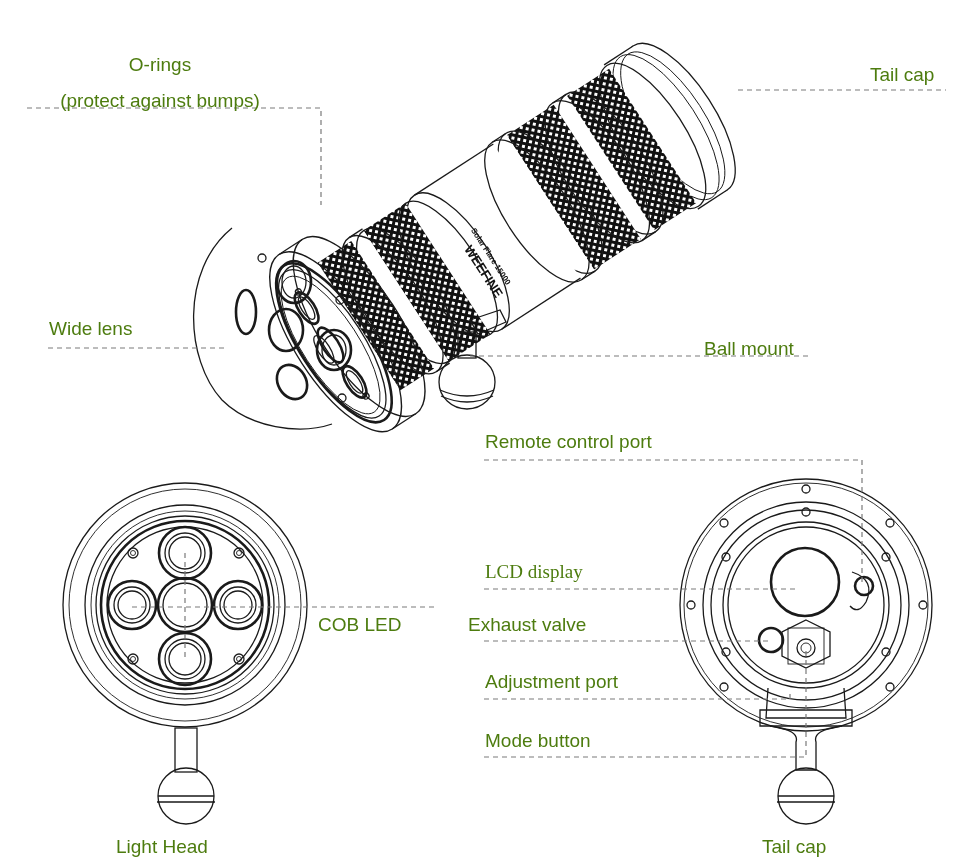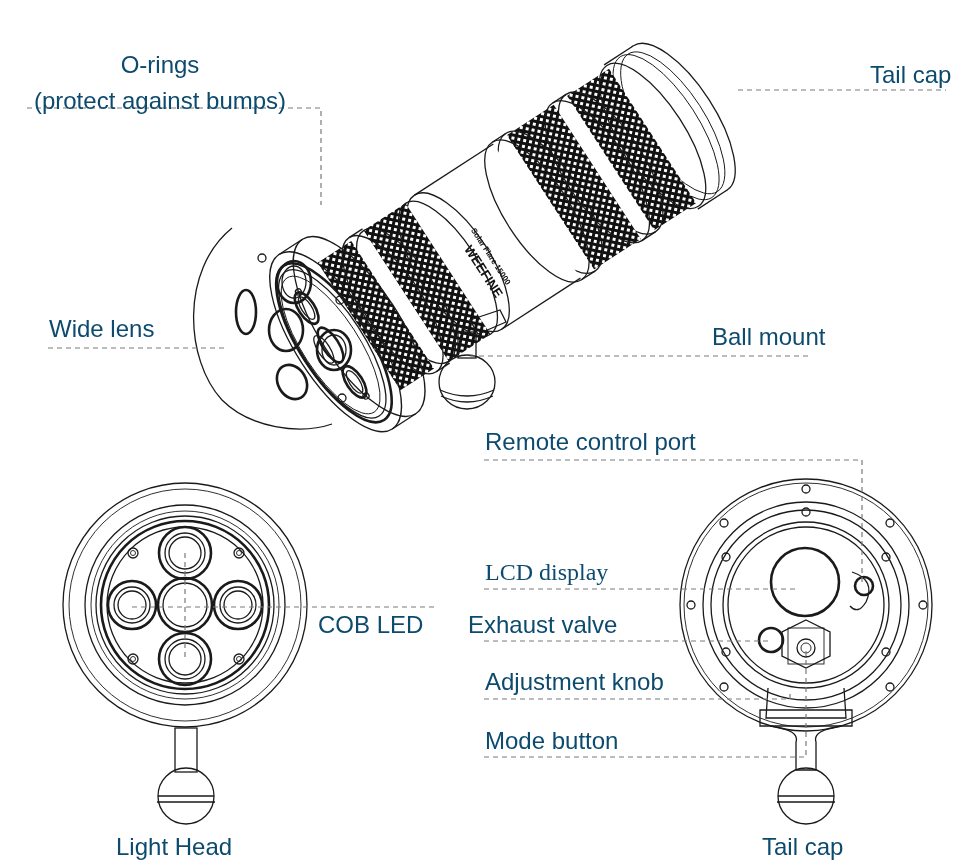--- a/index.html
+++ b/index.html
@@ -1,18 +1,18 @@
 <!DOCTYPE html>
 <html><head>
 <meta charset="utf-8">
 <style>
   html, body { margin:0; padding:0; background:#ffffff; }
   body { width:956px; height:868px; position:relative; overflow:hidden;
          font-family:"Liberation Sans", sans-serif; color:#231f20; }
-  .lbl { position:absolute; font-size:24px; line-height:22px; white-space:nowrap; color:#0c4a6e; }
+  .lbl { position:absolute; font-size:19px; line-height:22px; white-space:nowrap; color:#4d7c0f; }
   .center { text-align:center; }
   svg { position:absolute; left:0; top:0; }
   .dash { stroke:#7a7a7a; stroke-width:1.2; stroke-dasharray:5 4; fill:none; }
   .ln { stroke:#1a1a1a; fill:none; stroke-width:1.3; }
   .lnb { stroke:#1a1a1a; fill:none; stroke-width:2.6; }
   .lnt { stroke:#1a1a1a; fill:none; stroke-width:0.9; }
 </style>
 </head>
 <body>
 
@@ -222,21 +222,21 @@
     <path d="M484,757 L806,757 L806,648" class="dash"></path>
   </g>
 </svg>
 
 <div class="lbl center" style="left:30px; top:54px; width:260px;">
   <div>O-rings</div>
   <div style="margin-top:14px;">(protect against bumps)</div>
 </div>
 <div class="lbl" style="left:870px; top:64px;">Tail cap</div>
 <div class="lbl" style="left:49px; top:318px;">Wide lens</div>
-<div class="lbl" style="left:704px; top:326px;margin-left:8px;">Ball mount</div>
+<div class="lbl" style="left:704px; top:338px;">Ball mount</div>
 <div class="lbl" style="left:485px; top:431px;">Remote control port</div>
 <div class="lbl" style="left:485px; top:561px;font-family:Liberation Serif, serif;">LCD display</div>
 <div class="lbl" style="left:318px; top:582px;margin-top:32px;">COB LED</div>
 <div class="lbl" style="left:468px; top:614px;">Exhaust valve</div>
-<div class="lbl" style="left:485px; top:671px;">Adjustment knob</div>
+<div class="lbl" style="left:485px; top:671px;">Adjustment port</div>
 <div class="lbl" style="left:485px; top:730px;">Mode button</div>
 <div class="lbl" style="left:116px; top:836px;">Light Head</div>
 <div class="lbl" style="left:762px; top:836px;">Tail cap</div>
 
 </body></html>

